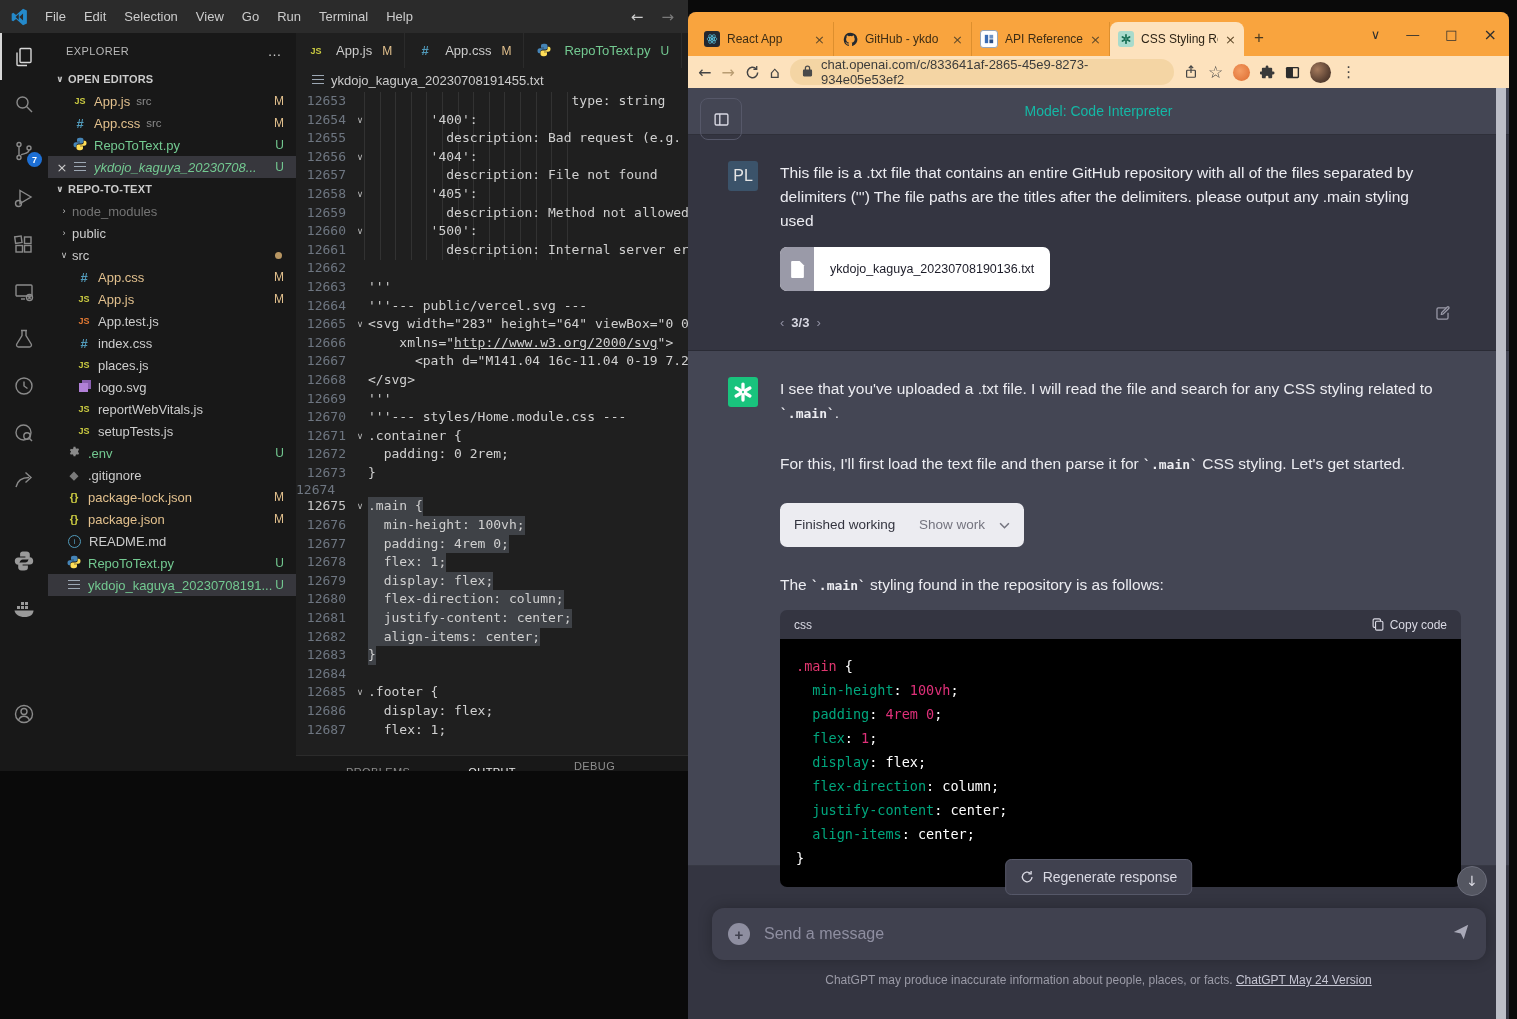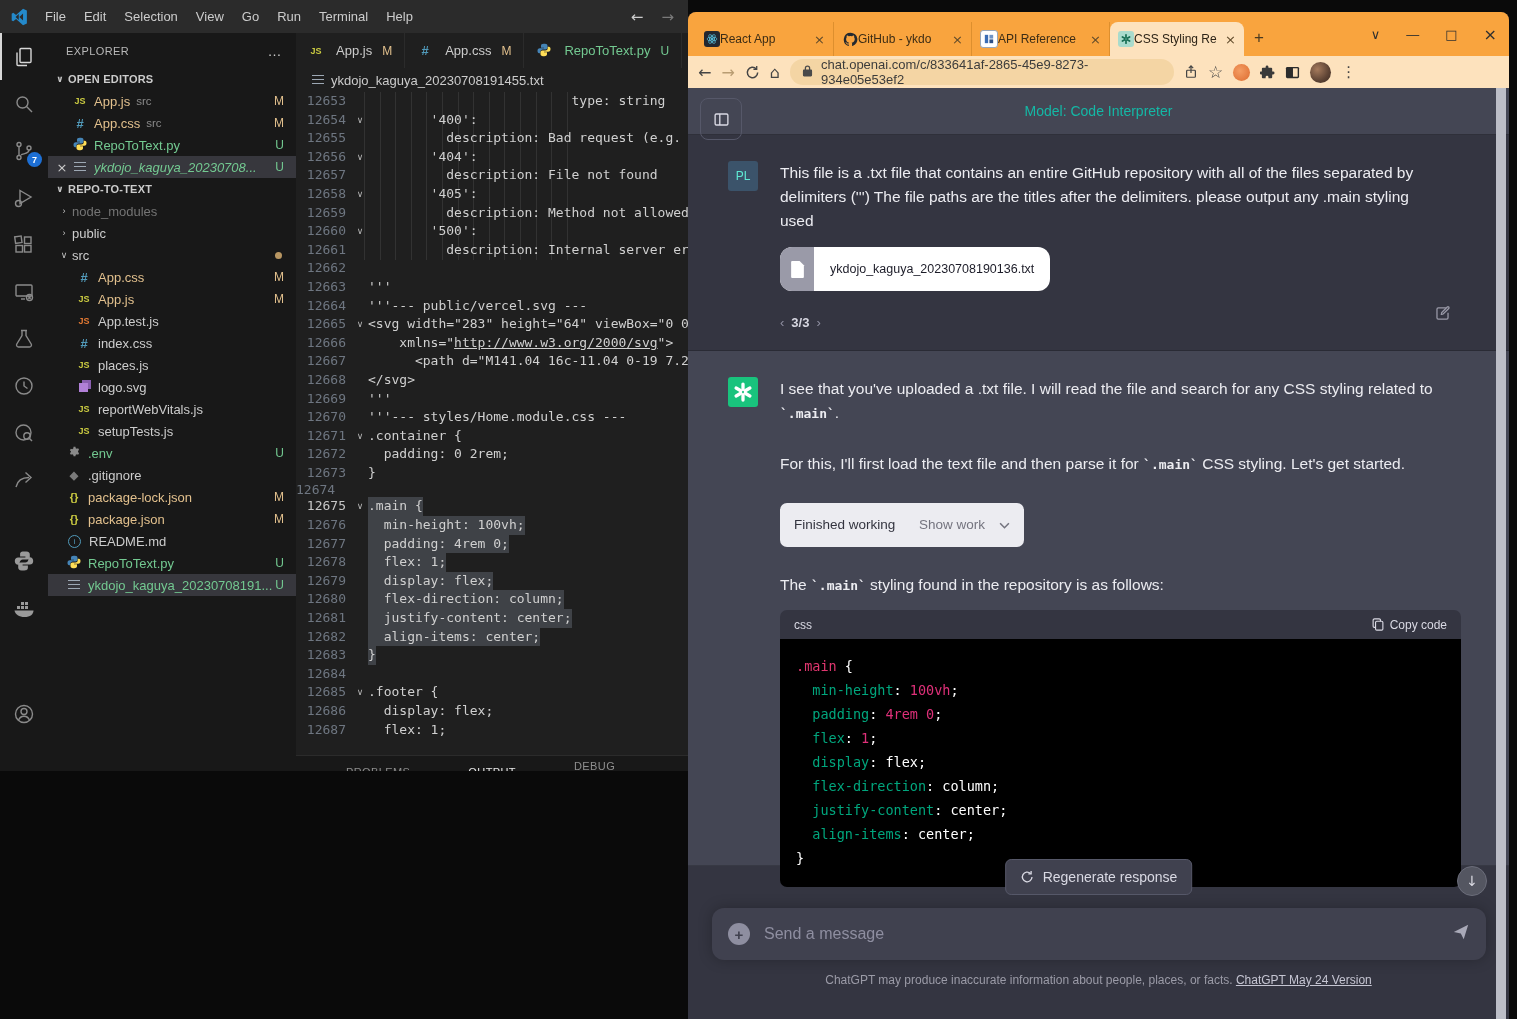--- a/index.html
+++ b/index.html
@@ -69,21 +69,21 @@
   .panel{position:absolute;left:296px;top:755px;right:0;bottom:0;background:#181818;border-top:1px solid #2b2b2b;}
   .ptabs{height:32px;display:flex;align-items:stretch;padding-left:18px;gap:26px;font-size:11px;color:#8f8f8f;letter-spacing:.4px;}
   .ptab{display:flex;align-items:center;margin-left:32px;}
   .ptab.active{color:#e7e7e7;box-shadow:inset 0 -1px 0 #e7e7e7;}
   .output{padding:5px 0 0 18px;font-family:"DejaVu Sans Mono",monospace;font-size:13px;line-height:19.3px;color:#cccccc;white-space:pre;overflow:hidden;}
   .o-blue{color:#3b8eea;} .o-cmd{color:#e0824f;}
 
   
   .browser{position:absolute;left:688px;top:12px;width:821px;height:1007px;border-radius:8px 8px 0 0;overflow:hidden;background:#343541;}
   .tabstrip{height:44px;background:#f9a43e;display:flex;align-items:flex-end;padding-left:8px;position:relative;}
-  .btab{height:34px;width:138px;display:flex;align-items:center;padding:0 8px;color:#3d2d15;font-size:12px;border-right:1px solid #dd8f2e;box-sizing:border-box;}
+  .btab{height:34px;width:138px;display:flex;align-items:center;padding:0 8px;color:#3d2d15;font-size:12px;gap:7px;border-right:1px solid #dd8f2e;box-sizing:border-box;}
   .btab .ttl{flex:1;white-space:nowrap;overflow:hidden;}
   .btab .tx{color:#5f4a2a;font-size:13px;flex:none;}
   .btab.active{background:#fde2bd;border-radius:8px 8px 0 0;border-right:none;color:#2d2417;width:134px;}
   .newtab{font-size:17px;color:#4a3a20;margin-left:10px;margin-bottom:8px;}
   .favicon{width:16px;height:16px;flex:none;border-radius:3px;display:flex;align-items:center;justify-content:center;}
   .winctl{position:absolute;right:12px;top:0;height:44px;display:flex;align-items:center;gap:26px;color:#2f2f2f;font-size:13px;}
   .toolbar{height:32px;background:#fde2bd;display:flex;align-items:center;padding:0 10px;gap:10px;}
   .navic{font-size:16px;color:#454545;}
   .navic.dim{color:#b99d72;}
   .urlbar{width:384px;height:26px;background:#f4d5a4;border-radius:13px;display:flex;align-items:center;padding:0 12px;gap:8px;color:#3c3c3c;font-size:13px;box-sizing:border-box;}
@@ -93,25 +93,25 @@
 
   .page{position:absolute;left:0;top:76px;right:0;bottom:0;background:#343541;color:#ececf1;}
   .pg-scroll{position:absolute;right:3px;top:0;bottom:0;width:10px;background:#bcbec7;z-index:9;}
   .pg-header{height:46px;background:#444654;border-bottom:1px solid rgba(0,0,0,.3);display:flex;align-items:center;justify-content:center;color:#14b8a6;font-size:14px;}
   .sb-toggle{position:absolute;left:12px;top:10px;width:40px;height:40px;border:1px solid #565869;border-radius:8px;display:flex;align-items:center;justify-content:center;background:transparent;z-index:5;}
 
   .msg{display:flex;box-sizing:border-box;position:relative;}
   .msg-user{height:216px;background:#343541;border-bottom:1px solid rgba(0,0,0,.18);padding-top:26px;}
   .msg-asst{height:515px;background:#444654;border-bottom:1px solid rgba(0,0,0,.18);padding-top:26px;}
   .av{width:30px;height:30px;border-radius:3px;flex:none;margin:0 22px 0 40px;display:flex;align-items:center;justify-content:center;}
-  .av-user{background:#3b536a;color:#5eead4;font-size:12px;text-align:right;}
+  .av-user{background:#3b536a;color:#e5e5e5;font-size:16px;text-align:right;}
   .av-gpt{background:#19c37d;}
   .mbody{width:682px;font-size:15.5px;line-height:24px;color:#ececf1;}
   .icode{font-family:"DejaVu Sans Mono",monospace;font-size:13px;font-weight:700;}
-  .attach{margin-top:14px;display:inline-flex;align-items:stretch;background:#fff;border-radius:12px;overflow:hidden;height:44px;}
+  .attach{margin-top:14px;display:inline-flex;align-items:stretch;background:#fff;border-radius:7px;overflow:hidden;height:44px;}
   .attach-ic{width:34px;background:#9a9aa8;display:flex;align-items:center;justify-content:center;}
   .attach-nm{display:flex;align-items:center;padding:0 16px;color:#1c1c28;font-size:12.5px;}
   .pager{margin-top:20px;display:flex;align-items:center;gap:7px;color:#8e8ea0;font-size:13px;}
   .pager .cnt{color:#d6d6e0;font-weight:700;}
   .edit-ic{position:absolute;right:58px;bottom:24px;color:#9a9aa8;}
 
   .p{margin:0 0 26px 0;}
   .widget{display:flex;align-items:center;justify-content:space-between;width:244px;background:#ececf1;border-radius:7px;height:44px;padding:0 14px;box-sizing:border-box;margin:0 0 26px 0;}
   .widget .st{color:#33343f;font-size:13.5px;}
   .widget .sw{color:#74747f;font-size:13.5px;display:flex;align-items:center;gap:14px;}

